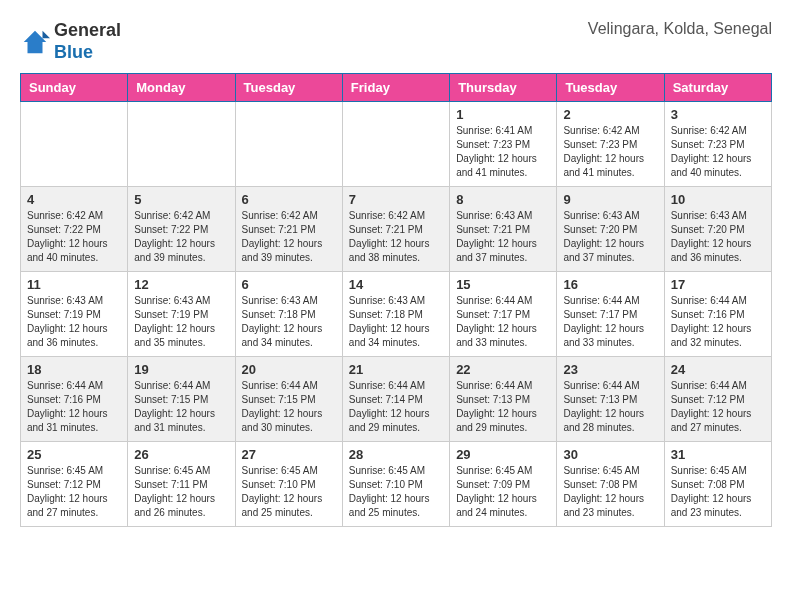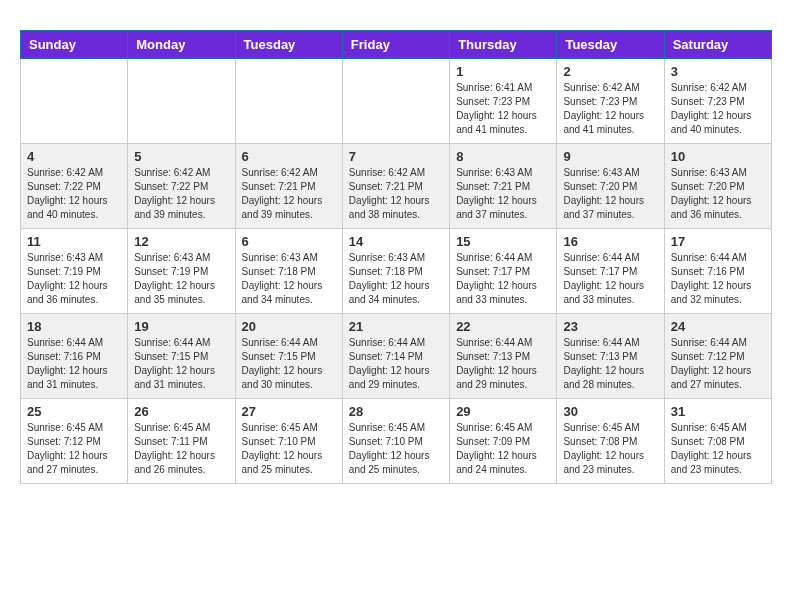--- a/index.html
+++ b/index.html
@@ -43,21 +43,21 @@
     .subtitle {
       font-size: 16px;
       color: #555;
     }
     .calendar {
       width: 100%;
       border-collapse: collapse;
       border: 1px solid #ccc;
     }
     .calendar th {
-      background-color: #6d28d9;
+      background-color: #ec4899;
       color: #fff;
       text-align: left;
       padding: 6px 8px;
       font-size: 13px;
       border: 1px solid #1a6faf;
     }
     .calendar td {
       width: calc(100% / 7);
       vertical-align: top;
       padding: 5px 6px;
@@ -89,21 +89,32 @@
       background-color: #fff;
     }
     .calendar tbody tr:nth-child(even) td {
       background-color: #f0f0f0;
     }
   </style>
 </head>
 <body>
 
 <div class="header-area">
+  <div class="logo">
+    <svg class="logo-icon" viewBox="0 0 40 40">
+      <polygon points="20,5 35,20 30,20 30,35 10,35 10,20 5,20" fill="#2a7dc9"></polygon>
+      <polygon points="30,5 40,15 30,15" fill="#1a5fa0"></polygon>
+    </svg>
+    <div class="logo-text">
+      <span class="logo-general">General</span><br>
+      <span class="logo-blue">Blue</span>
+    </div>
+  </div>
   <div class="title-area">
+    <div class="subtitle">Velingara, Kolda, Senegal</div>
   </div>
 </div>
 
 <table class="calendar">
   <thead>
     <tr>
     <th>Sunday</th>
         <th>Monday</th>
         <th>Tuesday</th>
         <th>Friday</th>

